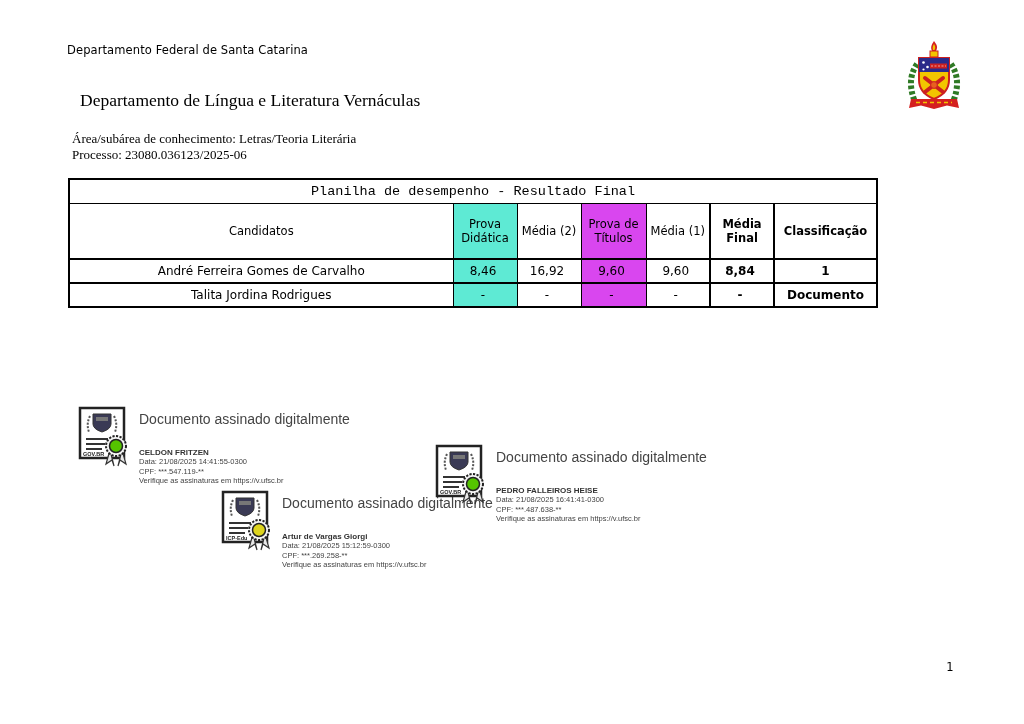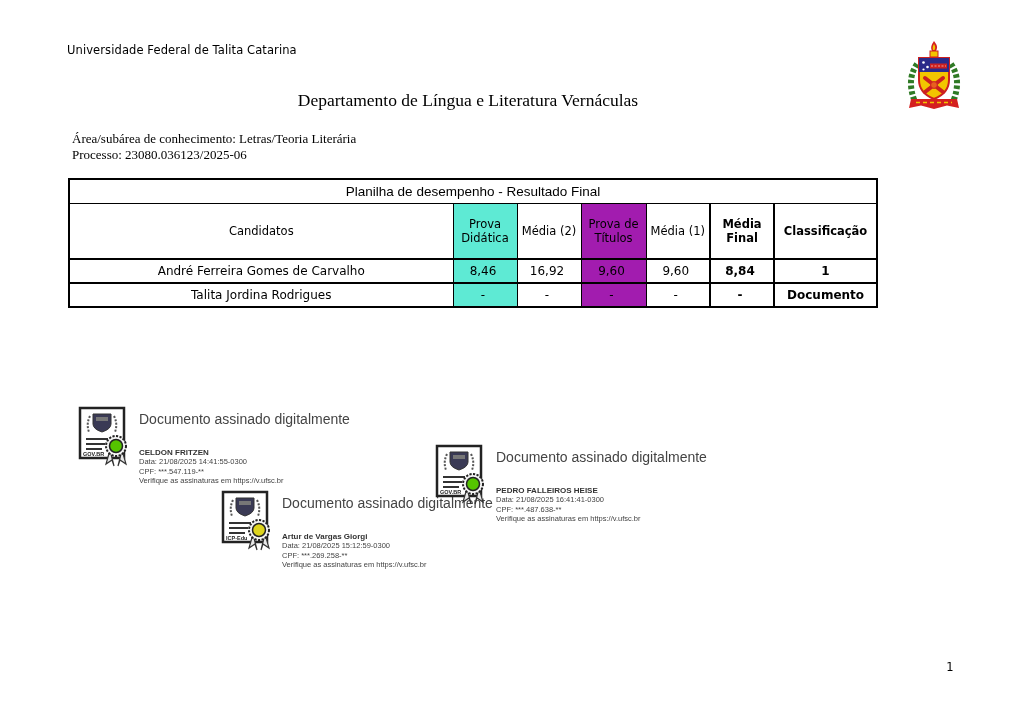--- a/index.html
+++ b/index.html
@@ -8,60 +8,60 @@
     font-family: "DejaVu Sans", sans-serif; color: #000; overflow: hidden;
   }
   .abs { position: absolute; }
 
   
   .institution {
     left: 67px; top: 43px; font-size: 11.5px; letter-spacing: 0.1px;
     font-family: "DejaVu Sans", sans-serif;
   }
   .doc-title {
-    left: 68px; top: 90px; width: 800px; text-align: center;
+    left: 80px; top: 90px; width: 800px; 
     font-family: "Liberation Serif", serif; font-size: 17.5px;
   }
   .meta { left: 72px; top: 131px; font-family: "Liberation Serif", serif; font-size: 13px; line-height: 16px; }
 
   
   .result-table-wrap { left: 68px; top: 178px; }
   table.result { border-collapse: collapse; table-layout: fixed; width: 808px; border: 2px solid #000; }
   table.result td { border: 1px solid #000; overflow: hidden; }
   tr.title-row td {
-    height: 21px; text-align: center; font-family: Liberation Sans, sans-serif;
+    height: 21px; text-align: center; font-family: Liberation Mono, monospace;
     font-size: 13.5px; border-bottom: 1px solid #000;
   }
   tr.hrow td {
     height: 54px; text-align: center; vertical-align: middle;
     font-size: 11.5px; line-height: 14px; border-bottom: 2px solid #000; padding: 0 1px;
   }
   tr.drow td { height: 20px; font-size: 12px; vertical-align: middle; border-bottom: 2px solid #000; }
   td.c-name { text-align: center; }
   td.c-num { text-align: center; padding-right: 5px; }
   td.c-class { text-align: center; font-weight: bold; }
   td.col-pink { background: #5eead4; }
-  td.col-green { background: #a21caf; }
+  td.col-green { background: #d946ef; }
   td.col-mf { border-left: 2px solid #000 !important; border-right: 2px solid #000 !important; font-weight: bold; margin-left: 44px; }
   .bold { font-weight: bold; }
 
   
   .sig { position: absolute; display: flex; align-items: flex-start; }
   .sig-badge { width: 54px; height: 62px; flex: 0 0 auto; }
   .sig-text { margin-left: 7px; font-family: "Liberation Sans", sans-serif; color: #444; }
   .sig-line1 { font-size: 14px; margin-top: 5px; }
   .sig-name  { font-size: 8px; font-weight: bold; color: #333; margin-top: 21px; }
   .sig-meta  { font-size: 7.5px; line-height: 9.5px; }
 
   .page-number { left: 938px; top: 660px; width: 24px; text-align: center; font-size: 11.5px; }
 </style>
 </head>
 <body>
 
-<div class="abs institution">Universidade Federal de Talita Catarina</div>
+<div class="abs institution">Departamento Federal de Santa Catarina</div>
 
 <svg class="abs" style="left:903px; top:40px;" width="62" height="74" viewBox="0 0 62 74">
   <g>
     <path d="M31 1 C34 5 35 7 33 11 L29 11 C27 7 29 4 31 1 Z" fill="#d42020"></path>
     <path d="M31 4 C32.5 6.5 32.6 8 31.5 10 L30 10 C29.2 7.6 30 5.8 31 4 Z" fill="#f2c500"></path>
     <rect x="27" y="11" width="8" height="6" fill="#f2c500" stroke="#cc2020" stroke-width="1"></rect>
   </g>
   <g>
     <path d="M14 24 Q3 40 12 62" fill="none" stroke="#2f7a25" stroke-width="6" stroke-dasharray="3.5,2.2"></path>
     <path d="M48 24 Q59 40 50 62" fill="none" stroke="#2f7a25" stroke-width="6" stroke-dasharray="3.5,2.2"></path>

